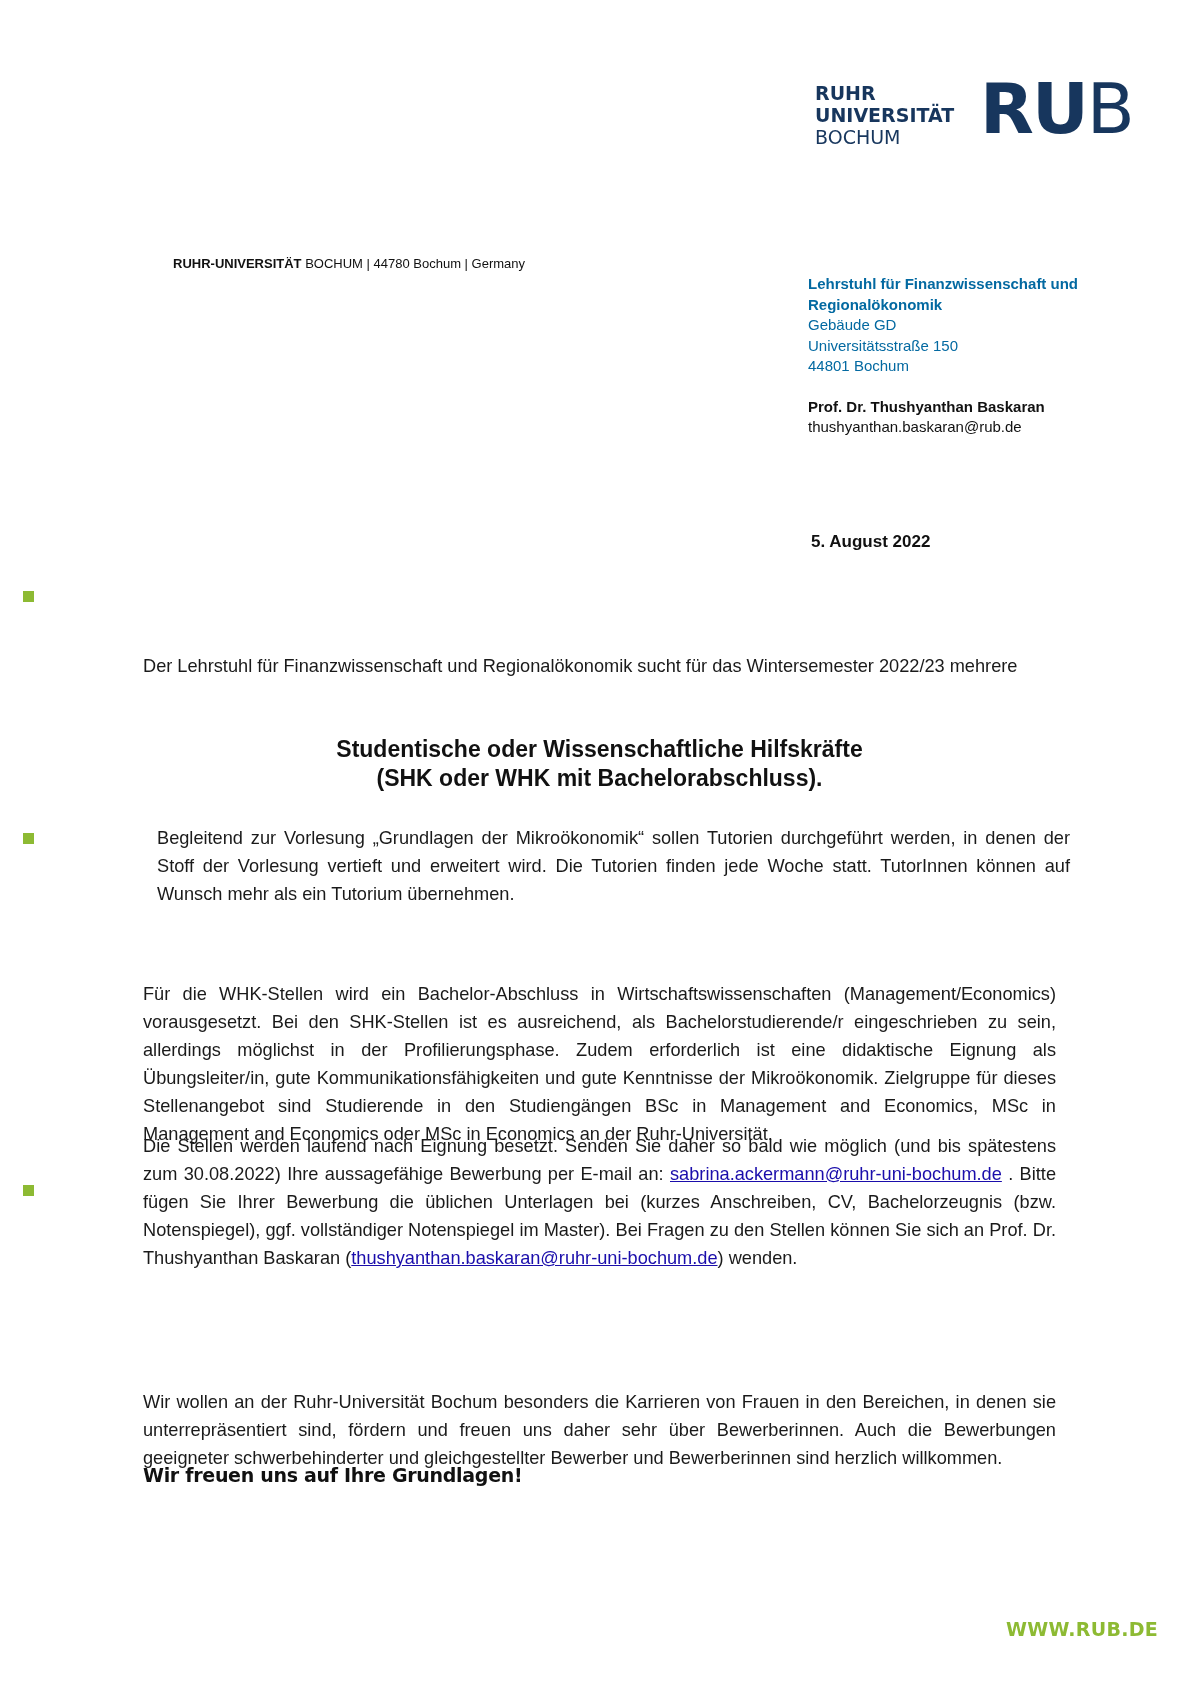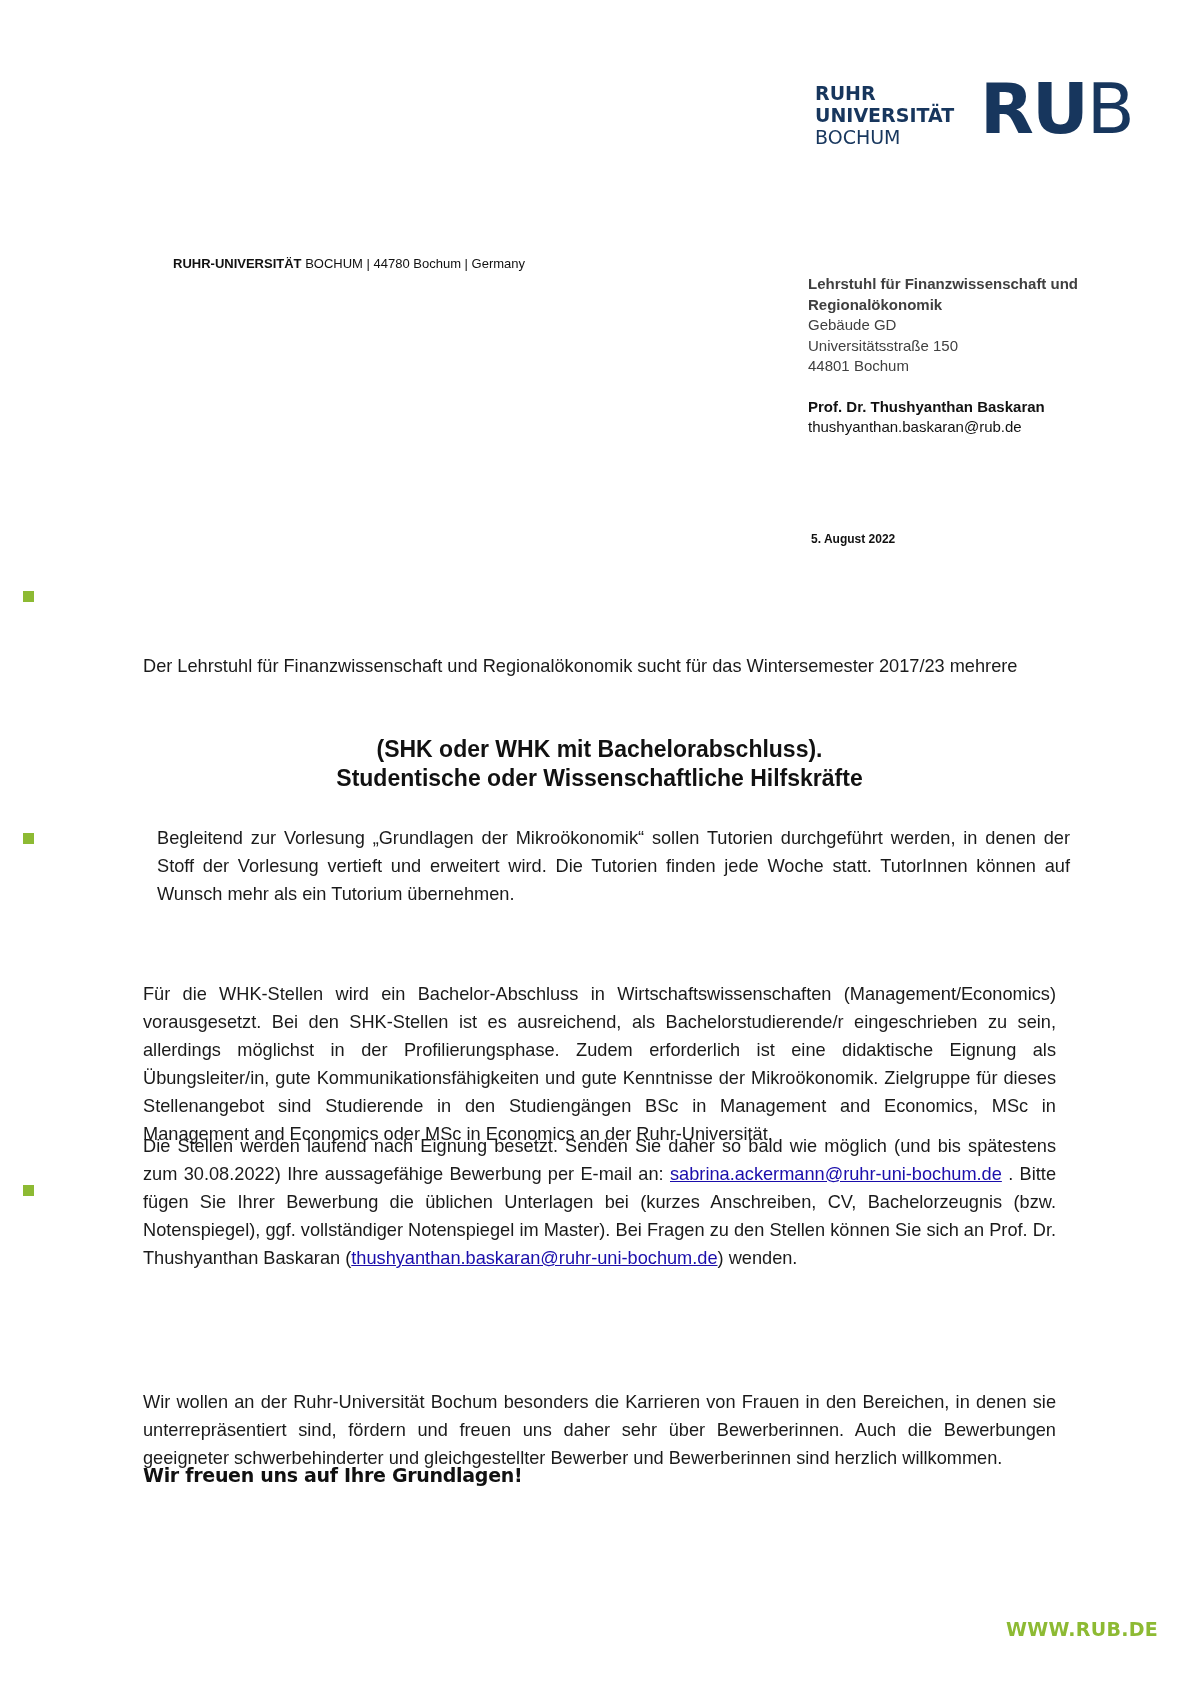--- a/index.html
+++ b/index.html
@@ -8,24 +8,24 @@
     .logo-words { left: 815px; top: 82px; font-family: "DejaVu Sans", sans-serif; color: #17365d; line-height: 22px; font-size: 19px; }
     .logo-words .b { font-weight: bold; display: block; }
     .logo-words .r { font-weight: normal; display: block; }
     .logo-rub { left: 980px; top: 66px; font-family: "DejaVu Sans", sans-serif; color: #17365d; font-size: 70px; line-height: 86px; letter-spacing: -2px; }
     .logo-rub .bold { font-weight: bold; }
     .logo-rub .thin { font-weight: normal; }
     .sender { left: 143px; top: 256px; font-family: "Liberation Sans", sans-serif; font-size: 13px; color: #111; white-space: nowrap; }
     .sender b { font-weight: bold; padding-left: 30px; }
     .right-col { left: 808px; top: 256px; font-family: "Liberation Sans", sans-serif; width: 360px; }
     .faculty { color: #8dba33; font-weight: bold; font-size: 16.5px; line-height: 21px; }
-    .addr { margin-top: 18px; font-size: 15px; line-height: 20.5px; color: #404040; }
+    .addr { margin-top: 18px; font-size: 15px; line-height: 20.5px; color: #0369a1; }
     .addr .bold { font-weight: bold; }
     .contact { margin-top: 20px; font-size: 15px; line-height: 20.5px; color: #111; }
-    .date { left: 811px; top: 532px; font-family: "Liberation Sans", sans-serif; font-weight: bold; font-size: 12px; color: #111; }
+    .date { left: 811px; top: 532px; font-family: "Liberation Sans", sans-serif; font-weight: bold; font-size: 17px; color: #111; }
     .sq { width: 11px; height: 11px; background: #8dba33; left: 23px; }
     .body-text { left: 143px; width: 913px; font-family: "Liberation Sans", sans-serif; font-size: 18.2px; line-height: 28px; color: #1a1a1a; text-align: justify; }
     .intro { top: 652px; text-align: left; }
     .headline { top: 735px; left: 143px; width: 913px; text-align: center; font-family: "Liberation Sans", sans-serif; font-weight: bold; font-size: 23px; line-height: 29px; color: #111; }
     .p1 { top: 824px; margin-left: 14px; }
     .p2 { top: 980px; }
     .p3 { top: 1132px; }
     .p4 { top: 1388px; }
     .closing { top: 1464px; left: 143px; font-family: "DejaVu Sans", sans-serif; font-weight: bold; font-size: 19px; color: #111; letter-spacing: -0.3px; }
     a.mail { color: #1a0dab; text-decoration: underline; }
@@ -56,25 +56,25 @@
     <div>thushyanthan.baskaran@rub.de</div>
   </div>
 </div>
 
 <div class="abs date">5. August 2022</div>
 
 <div class="abs sq" style="top:591px"></div>
 <div class="abs sq" style="top:833px"></div>
 <div class="abs sq" style="top:1185px"></div>
 
-<div class="abs body-text intro">Der Lehrstuhl für Finanzwissenschaft und Regionalökonomik sucht für das Wintersemester 2017/23 mehrere</div>
+<div class="abs body-text intro">Der Lehrstuhl für Finanzwissenschaft und Regionalökonomik sucht für das Wintersemester 2022/23 mehrere</div>
 
 <div class="abs headline">
+  <div>Studentische oder Wissenschaftliche Hilfskräfte</div>
   <div>(SHK oder WHK mit Bachelorabschluss).</div>
-  <div>Studentische oder Wissenschaftliche Hilfskräfte</div>
 </div>
 
 <div class="abs body-text p1">Begleitend zur Vorlesung „Grundlagen der Mikroökonomik“ sollen Tutorien durchgeführt werden, in denen der Stoff der Vorlesung vertieft und erweitert wird. Die Tutorien finden jede Woche statt. TutorInnen können auf Wunsch mehr als ein Tutorium übernehmen.</div>
 <div class="abs body-text p2">Für die WHK-Stellen wird ein Bachelor-Abschluss in Wirtschaftswissenschaften (Management/Economics) vorausgesetzt. Bei den SHK-Stellen ist es ausreichend, als Bachelorstudierende/r eingeschrieben zu sein, allerdings möglichst in der Profilierungsphase. Zudem erforderlich ist eine didaktische Eignung als Übungsleiter/in, gute Kommunikationsfähigkeiten und gute Kenntnisse der Mikroökonomik. Zielgruppe für dieses Stellenangebot sind Studierende in den Studiengängen BSc in Management and Economics, MSc in Management and Economics oder MSc in Economics an der Ruhr-Universität.</div>
 <div class="abs body-text p3"><span>Die Stellen werden laufend nach Eignung besetzt. Senden Sie daher so bald wie möglich (und bis spätestens zum 30.08.2022) Ihre aussagefähige Bewerbung per E-mail an: </span><a class="mail">sabrina.ackermann@ruhr-uni-bochum.de</a><span> . Bitte fügen Sie Ihrer Bewerbung die üblichen Unterlagen bei (kurzes Anschreiben, CV, Bachelorzeugnis (bzw. Notenspiegel), ggf. vollständiger Notenspiegel im Master). Bei Fragen zu den Stellen können Sie sich an Prof. Dr. Thushyanthan Baskaran (</span><a class="mail">thushyanthan.baskaran@ruhr-uni-bochum.de</a><span>) wenden.</span></div>
 <div class="abs body-text p4">Wir wollen an der Ruhr-Universität Bochum besonders die Karrieren von Frauen in den Bereichen, in denen sie unterrepräsentiert sind, fördern und freuen uns daher sehr über Bewerberinnen. Auch die Bewerbungen geeigneter schwerbehinderter und gleichgestellter Bewerber und Bewerberinnen sind herzlich willkommen.</div>
 
 <div class="abs closing">Wir freuen uns auf Ihre Grundlagen!</div>
 
 <div class="abs web">WWW.RUB.DE</div>

